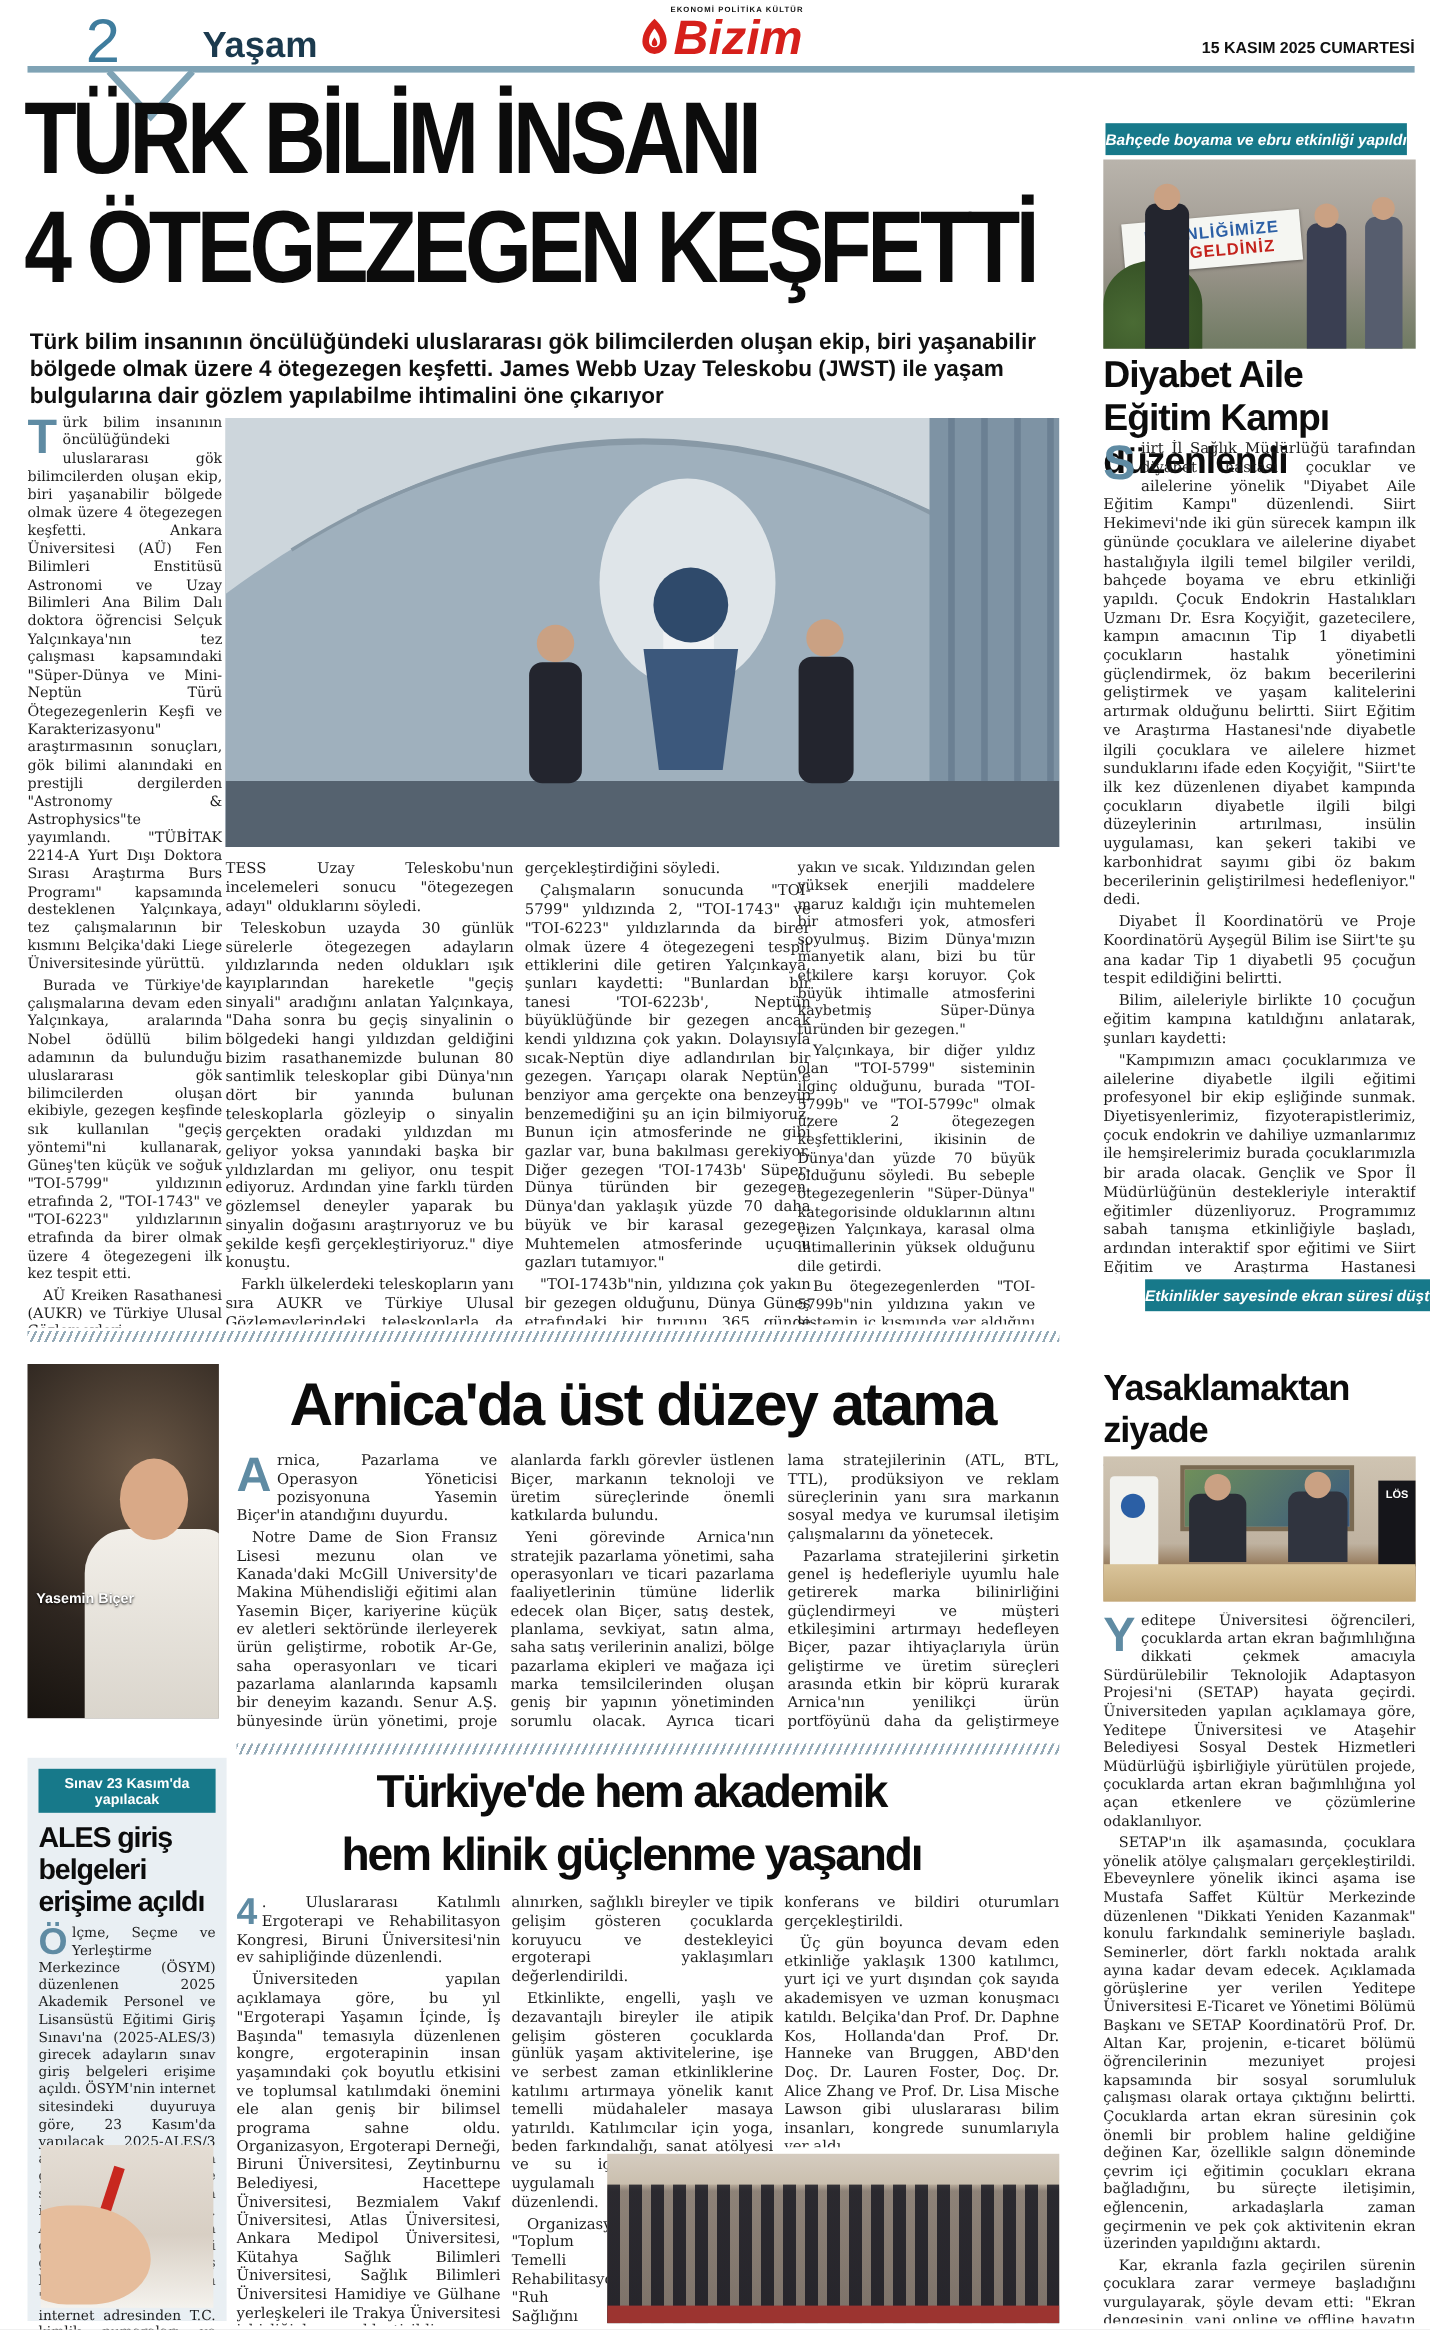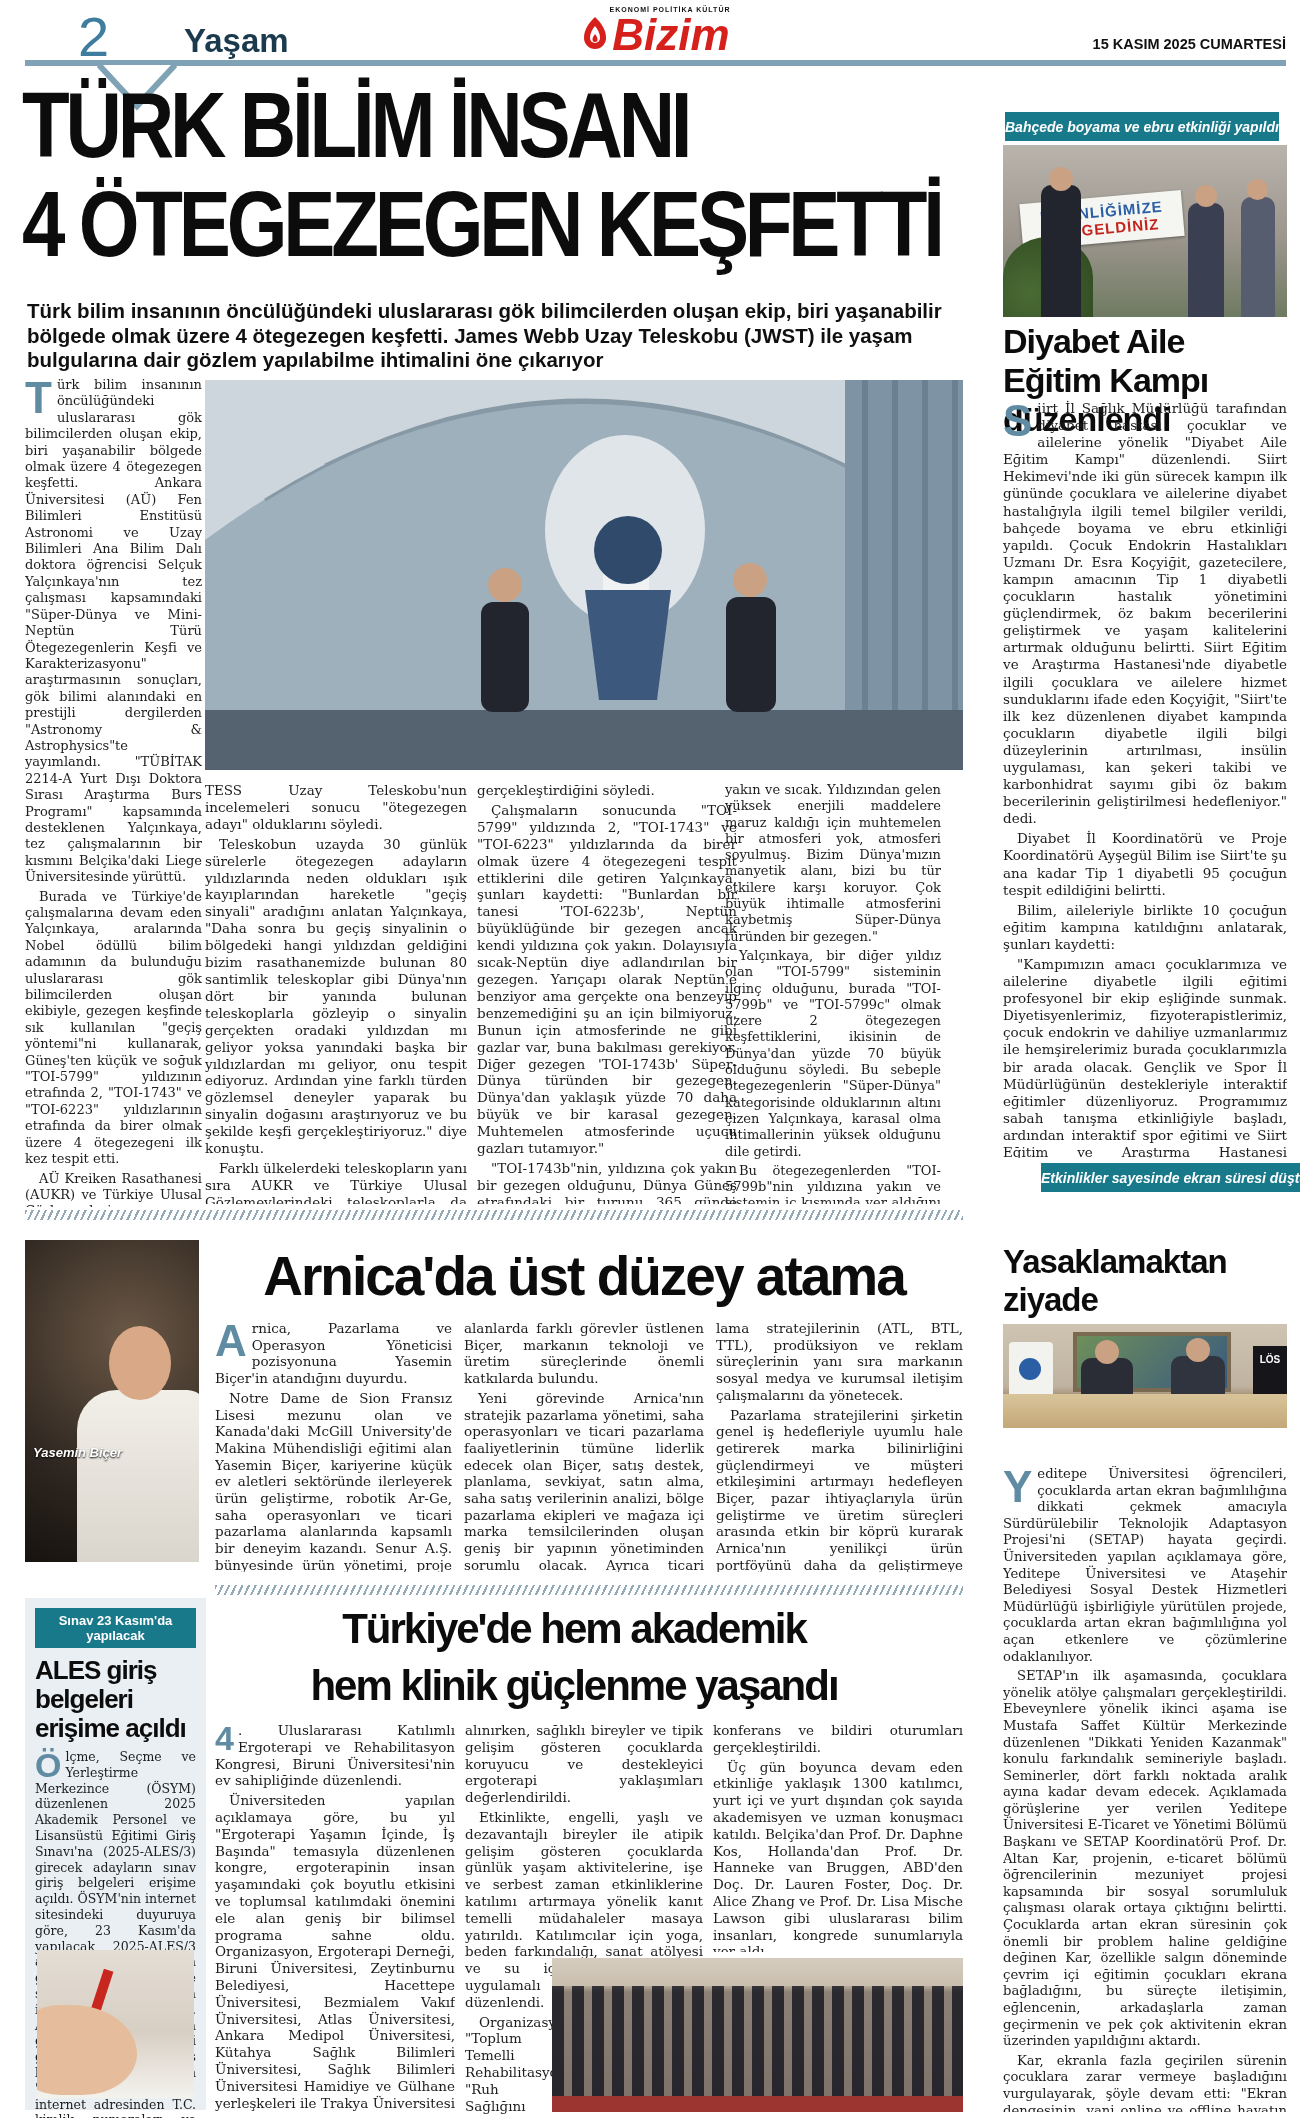--- a/index.html
+++ b/index.html
@@ -42,21 +42,21 @@
   .head{position:absolute;border-radius:50%;background:#caa183;}
   .photo2{background:linear-gradient(180deg,#cfc4b2 0%,#bfb2a0 60%,#8d6f4e 78%,#caaf87 100%);}
   .frame{position:absolute;left:70px;top:8px;width:150px;height:52px;background:linear-gradient(135deg,#6f8f5a,#39597f);border:4px solid #7a6a52;}
   .flag{position:absolute;left:6px;top:18px;width:44px;height:86px;background:#f2f2ee;border-radius:4px;}
   .flag::after{content:"";position:absolute;left:10px;top:16px;width:22px;height:22px;border-radius:50%;background:#2b5fa5;}
   .losev{position:absolute;right:0;top:22px;width:34px;height:70px;background:#15151a;color:#fff;
          font-weight:800;font-size:10px;text-align:center;padding-top:8px;font-family:"Liberation Sans",sans-serif;}
   .photo-yb{background:radial-gradient(circle at 60% 30%,#6b5846 0%,#2e2620 60%,#17130f 100%);}
   .yb-body{position:absolute;left:52px;top:150px;width:130px;height:180px;background:linear-gradient(180deg,#f2efe9,#d9d4cb);border-radius:40px 20px 0 0;}
   .yb-head{position:absolute;left:84px;top:86px;width:62px;height:74px;border-radius:50%;background:#d9a987;}
-  .yb-caption{position:absolute;left:8px;top:205px;color:#fff;font-weight:700;font-style:italic;font-size:13px;
+  .yb-caption{position:absolute;left:8px;top:205px;color:#fff;font-weight:700;font-size:13px;
               font-family:"Liberation Sans",sans-serif;text-shadow:0 1px 2px #000;}
   .photo-ales{background:linear-gradient(180deg,#e4ddd4 0%,#d8cfc4 55%,#f4f2ed 100%);}
   .ales-hand{position:absolute;left:-20px;top:55px;width:120px;height:90px;background:#e6bd9c;border-radius:40% 60% 50% 40%;}
   .ales-pencil{position:absolute;left:52px;top:18px;width:10px;height:95px;background:linear-gradient(180deg,#c8271f 75%,#e8c49a 90%,#3a2d22 100%);transform:rotate(18deg);}
   .photo-crowd{background:linear-gradient(180deg,#d5ccc0 0%,#cabfae 18%,#8a8078 22%,#6e6660 100%);}
   .crowd{position:absolute;left:0;top:28px;right:0;bottom:0;
          background:repeating-linear-gradient(90deg,rgba(26,26,34,.85) 0 12px,rgba(150,135,120,.35) 12px 20px);}
   .crowd::after{content:"";position:absolute;left:0;bottom:0;width:100%;height:16px;background:#9c3430;}
   .photo-dome-svg{position:absolute;inset:0;}
   
@@ -244,21 +244,21 @@
   </div>
 
   <div class="banner" style="left:1003px;top:1163px;width:232px;gap:36px;">
     <span class="arrow"></span>
     <span class="bar">Etkinlikler sayesinde ekran süresi düştü</span>
   </div>
   <div class="hl-side" style="left:1003px;top:1243px;width:284px;font-size:33px;line-height:38px;">
     <div>Yasaklamaktan ziyade</div>
     <div>yönlendirme esas</div>
   </div>
-  <div class="photo photo2" style="left:1003px;top:1324px;width:284px;height:104px;">
+  <div class="photo photo2" style="left:1003px;top:1324px;width:284px;height:132px;">
     <div class="frame"></div>
     <div class="flag"></div>
     <div class="person" style="left:78px;top:34px;width:52px;height:62px;background:#2a2d36;"></div>
     <div class="head" style="left:92px;top:16px;width:24px;height:24px;"></div>
     <div class="person" style="left:168px;top:32px;width:54px;height:64px;background:#30343f;"></div>
     <div class="head" style="left:183px;top:14px;width:24px;height:24px;"></div>
     <div class="losev">LÖS</div>
     <div style="position:absolute;left:0;bottom:0;width:100%;height:34px;background:linear-gradient(180deg,#d9c49a,#c3a878);"></div>
   </div>
   <div class="col" style="left:1003px;top:1466px;width:284px;height:646px;font-size:13.2px;line-height:16.6px;">

